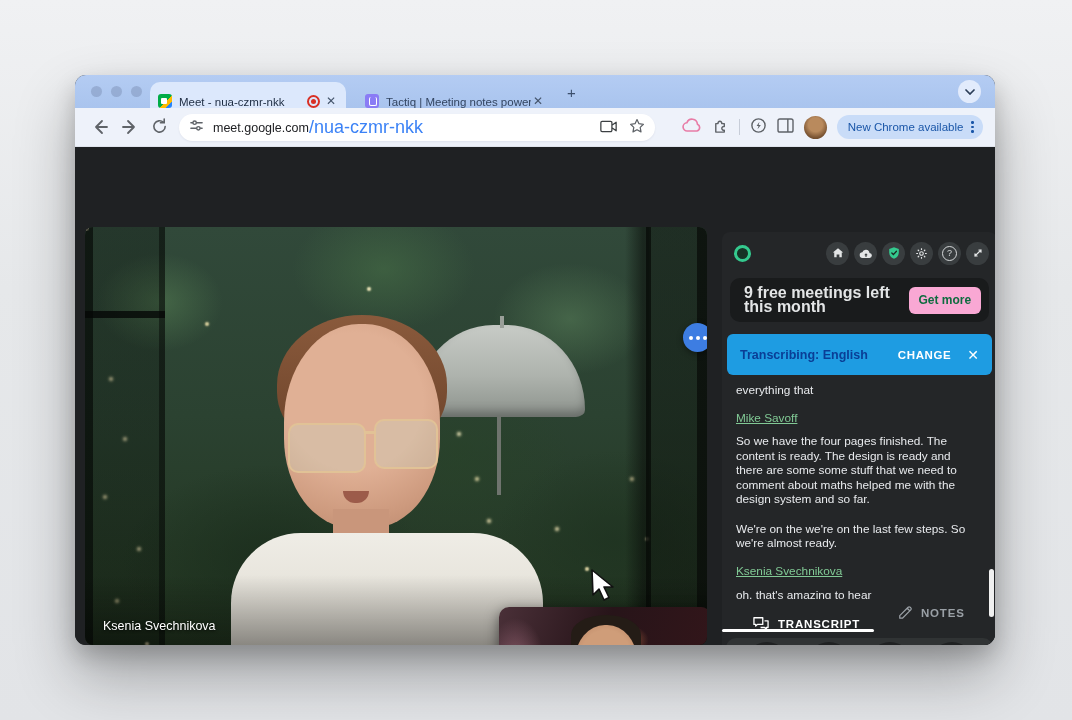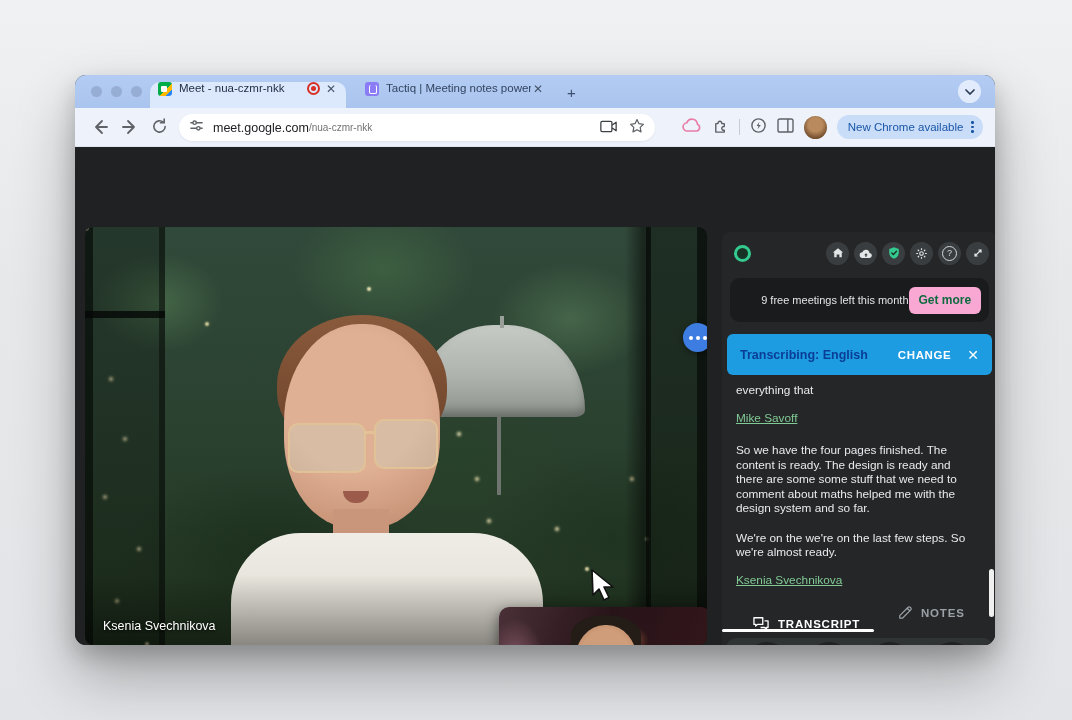--- a/index.html
+++ b/index.html
@@ -17,21 +17,21 @@
     box-shadow:0 30px 60px rgba(0,0,0,.30), 0 10px 22px rgba(0,0,0,.18);
     background:#1e2022;
   }
 
   
   .tabstrip { position:absolute; left:0; top:0; right:0; height:33px;
     background:linear-gradient(180deg,#b4ccf3,#a9c4ee); }
   .traffic { position:absolute; top:11px; width:11px; height:11px; border-radius:50%;
     background:rgba(110,130,165,.38); }
   .tab {
-    position:absolute; top:7px; height:26px; display:flex; align-items:flex-start;
+    position:absolute; top:7px; height:26px; display:flex; align-items:flex-end;
     font-size:11.5px; color:#273a55;
   }
   .tab.active {
     left:75px; width:196px; background:#dce8fc; border-radius:10px 10px 0 0;
     padding:0 8px; color:#1d2c42;
   }
   .tab.inactive { left:282px; width:196px; padding:0 8px; color:#334561; }
   .tab .title { flex:1; white-space:nowrap; overflow:hidden; margin-left:7px; }
   .favicon { width:14px; height:14px; border-radius:3px; flex:0 0 auto; position:relative; }
   .favicon.meet { background:linear-gradient(135deg,#00ac47 0 55%,#ffba00 55% 78%,#2684fc 78%); }
@@ -50,21 +50,21 @@
   .tab-chevron svg{ display:block; }
 
   
   .toolbar { position:absolute; left:0; top:33px; right:0; height:39px;
     background:#eef2fa; border-bottom:1px solid #e0e4ec; }
   .nav-ic { position:absolute; top:10px; color:#5f6368; }
   .urlpill { position:absolute; left:104px; top:6px; width:476px; height:27px;
     background:#fff; border-radius:14px; display:flex; align-items:center; padding:0 10px;
     box-shadow:0 1px 2px rgba(60,70,90,.08); }
   .urlpill .host { font-size:12.5px; color:#202124; }
-  .urlpill .path { font-size:10px; color:#737373; }
+  .urlpill .path { font-size:18px; color:#3b82f6; }
   .pill-right { margin-left:auto; display:flex; align-items:center; gap:12px; }
   .ext-row { position:absolute; right:12px; top:5px; height:28px; display:flex; align-items:center; gap:10px;justify-content:flex-end;}
   .ext-divider { width:1px; height:16px; background:#c7cdd8; }
   .avatar { width:23px; height:23px; border-radius:50%;
      background:radial-gradient(circle at 50% 38%, #b98a5d 0 38%, #7a5433 70%, #5b3c22); }
   .update-pill { height:24px; background:#c9dcf8; border-radius:13px; display:flex; align-items:center;
      padding:0 4px 0 11px; font-size:11.5px; color:#1a56a8; gap:3px;}
   .vdots { display:flex; flex-direction:column; gap:2px; padding:0 5px; }
   .vdots i{ width:2.6px; height:2.6px; border-radius:50%; background:#1a56a8; }
 
@@ -154,35 +154,35 @@
   .t-header { position:absolute; left:0; top:0; right:0; height:42px; display:flex; align-items:center; padding:0 8px 0 12px; }
   .t-logo { width:17px; height:17px; border-radius:50%; border:3.5px solid #34c98e; background:#163326; }
   .t-icons { margin-left:auto; display:flex; gap:5px; }
   .t-ic { width:23px; height:23px; border-radius:50%; background:#393d3f; color:#e3e5e6;
      display:flex; align-items:center; justify-content:center; }
   .help-ring { width:15px; height:15px; border:1.4px solid #d6d9da; border-radius:50%;
      font-size:9px; display:flex; align-items:center; justify-content:center; color:#d6d9da; }
 
   .t-banner { position:absolute; left:8px; right:8px; top:46px; height:44px; background:#191b1c;
      border-radius:10px; display:flex; align-items:center; padding:0 8px 0 14px; }
-  .t-banner .txt { width:168px; font-size:11px; line-height:14px; color:#e3e5e6; text-align:right; }
+  .t-banner .txt { width:168px; font-size:16px; line-height:14px; color:#e3e5e6; text-align:left;font-weight:bold; }
   .t-cta { margin-left:auto; width:74px; height:27px; border-radius:6px; background:#f9a8d4;
      color:#0e6b3f; font-size:12px; font-weight:bold; display:flex; align-items:center; justify-content:center; }
 
   .t-bluebar { position:absolute; left:5px; right:5px; top:102px; height:41px; background:#1e9ce2;
      border-radius:6px; display:flex; align-items:center; padding:0 13px; }
   .t-bluebar .lab { font-size:12.5px; font-weight:bold; color:#0a3e96; }
   .t-bluebar .chg { margin-left:auto; font-size:11.5px; font-weight:bold; color:#fff; letter-spacing:.6px; }
   .t-bluebar .x { margin-left:16px; font-size:14px; color:#fff; font-weight:bold; }
 
   .t-script { position:absolute; left:14px; right:22px; top:147px; height:220px; overflow:hidden;
      font-size:11.8px; line-height:14.5px; color:#e8eaed; }
   .t-frag { margin-top:4px; }
   .t-name { margin-top:13px; color:#81c995;text-decoration:underline; }
-  .t-para { margin-top:18px; }
+  .t-para { margin-top:9px; }
   .t-para2 { margin-top:15px; }
   .t-line { margin-top:10px; }
 
   .t-tabs { position:absolute; left:0; right:0; top:370px; height:30px; }
   .t-tab { position:absolute; display:flex; align-items:center; gap:8px; font-size:11.5px;
      font-weight:bold; letter-spacing:.8px; }
   .t-tab.transcript { left:30px; top:14px; color:#fff; }
   .t-tab.notes { left:176px; top:3px; color:#9aa0a6; }
   .t-underline { position:absolute; left:0; top:27px; width:152px; height:2.5px; background:#fff; border-radius:2px; }
   .t-scrollbar { position:absolute; right:3px; top:337px; width:5px; height:48px; border-radius:3px; background:#f0f0f0; }

